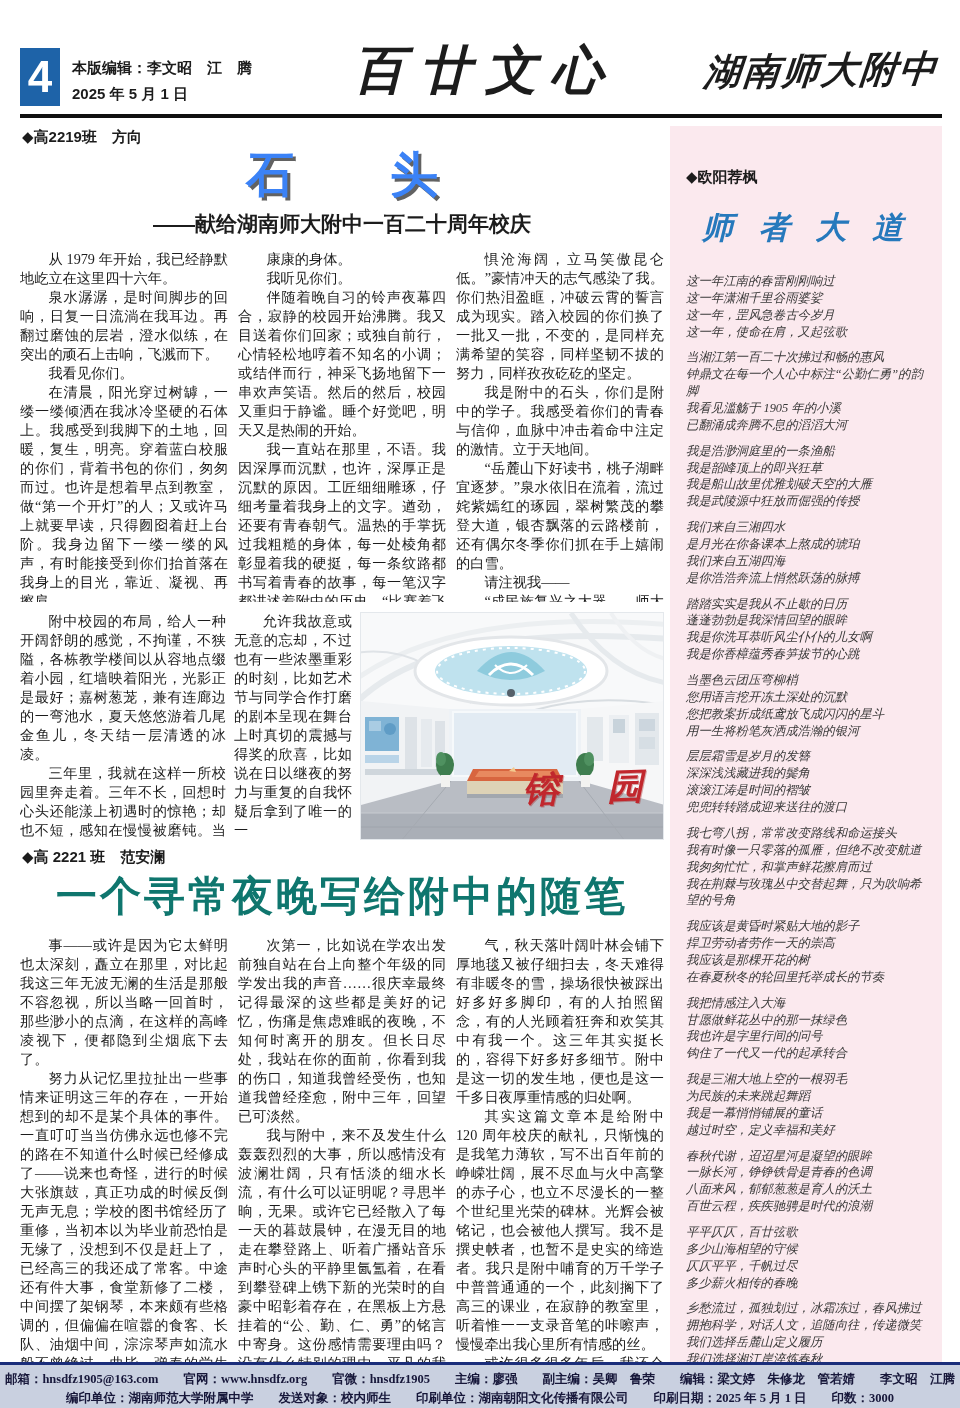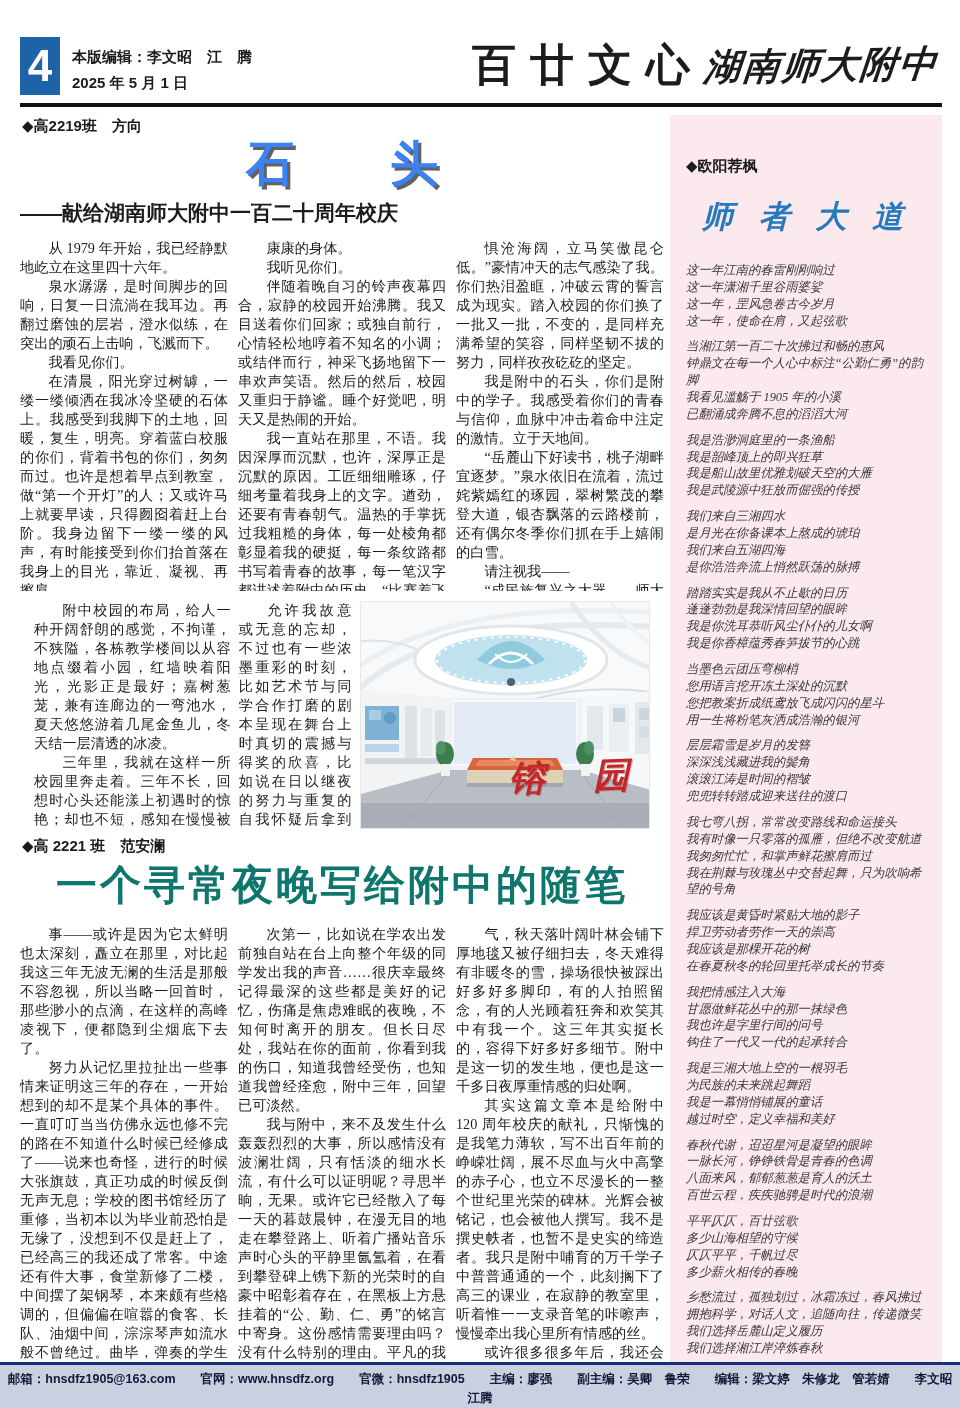--- a/index.html
+++ b/index.html
@@ -10,40 +10,40 @@
   }
   .inner { padding:36px 18px 0 20px; }
 
   
   .masthead { display:flex; align-items:flex-end; border-bottom:4px solid #101010; padding-bottom:8px; }
   .pagenum {
     width:40px; height:58px; background:#1e63a8; color:#fff; font-family:"Liberation Sans","DejaVu Sans",sans-serif;
     font-weight:bold; font-size:44px; display:flex; align-items:center; justify-content:center; margin-right:12px;
   }
   .ed-info { font-family:"Liberation Sans","DejaVu Sans",sans-serif; font-size:15px; font-weight:bold; line-height:1.7; }
-  .sec-title { flex:1; text-align:right; font-size:44px; font-weight:bold; letter-spacing:14px; padding-left:14px; align-self:center; }
+  .sec-title { flex:1; text-align:center; font-size:52px; font-weight:bold; letter-spacing:14px; padding-left:14px; align-self:center;font-style:italic; }
   .brand { font-size:37px; font-weight:bold; font-style:italic; letter-spacing:2px; transform:skewX(-6deg) rotate(-1deg); white-space:nowrap; padding-right:4px; align-self:center; }
 
   
   .main { display:flex; margin-top:8px; }
   .left { width:644px; }
   .sidebar { width:272px; margin-left:6px; background:#fbe9ee; padding:14px 14px 10px 16px; height:1256px; }
 
   .byline { font-family:"Liberation Sans","DejaVu Sans",sans-serif; font-weight:bold; font-size:15px; margin:2px 0 2px 2px; }
 
   
   .a1-title { text-align:center; font-size:48px; font-weight:bold; color:#3b82f6; text-shadow:3px 3px 0 rgba(70,70,70,.85); line-height:1.1; margin-top:2px; }
-  .a1-sub { font-family:"Liberation Sans","DejaVu Sans",sans-serif; font-weight:bold; font-size:21px; margin:8px 0 12px; }
+  .a1-sub { text-align:center; font-family:"Liberation Sans","DejaVu Sans",sans-serif; font-weight:bold; font-size:21px; margin:8px 0 12px; }
   .cols { display:flex; gap:10px; overflow:hidden; }
   .a1-cols { height:352px; }
   .col { width:208px; font-size:14.2px; line-height:19px; text-align:justify; }
   .col p, .mid p { text-indent:2em; }
 
   
-  .mid { display:flex; margin:10px 14px 6px; height:230px; overflow:hidden; }
+  .mid { display:flex; margin:10px 0 6px; height:230px; overflow:hidden; }
   .mid-colA { width:206px; margin-right:8px; font-size:14.2px; line-height:19px; text-align:justify; }
   .mid-colB { width:118px; margin-right:8px; font-size:14.2px; line-height:19px; text-align:justify; }
   .photo { position:relative; width:304px; height:228px; background:#f4f6f8; overflow:hidden; border:1px solid #e4e8ec; }
   .photo svg { display:block; }
   .photo-caption {
     position:absolute; right:14px; bottom:26px; color:#c1272d; font-weight:bold; font-size:36px;
     letter-spacing:6px; transform:rotate(-2deg); font-style:italic; text-shadow:1px 1px 0 rgba(160,20,20,.35);
   }
 
   
@@ -52,21 +52,21 @@
 
   
   .sb-byline { font-family:"Liberation Sans","DejaVu Sans",sans-serif; font-weight:bold; font-size:15px;margin-top:28px; }
   .sb-title { text-align:center; color:#2679bc; font-weight:bold; font-size:31px; letter-spacing:9px; margin:20px 0 24px; font-style:italic; }
   .poem { font-size:12.4px; line-height:1.36; color:#383838; font-style:italic; }
   .poem .stanza { margin-bottom:9px; }
 
   
   .footer {
     position:absolute; left:0; right:0; bottom:0; height:46px; background:#c9d0e0; border-top:3px solid #1a2d7a;
-    font-family:Liberation Sans, sans-serif; font-weight:bold; color:#17173a;
+    font-family:Liberation Serif, serif; font-weight:bold; color:#17173a;
     font-size:12.5px; text-align:center; padding-top:5px; line-height:1.5;
   }
 </style>
 </head>
 <body class="page">
 
 <div class="inner">
 
   <div class="masthead">
     <div class="pagenum">4</div>

